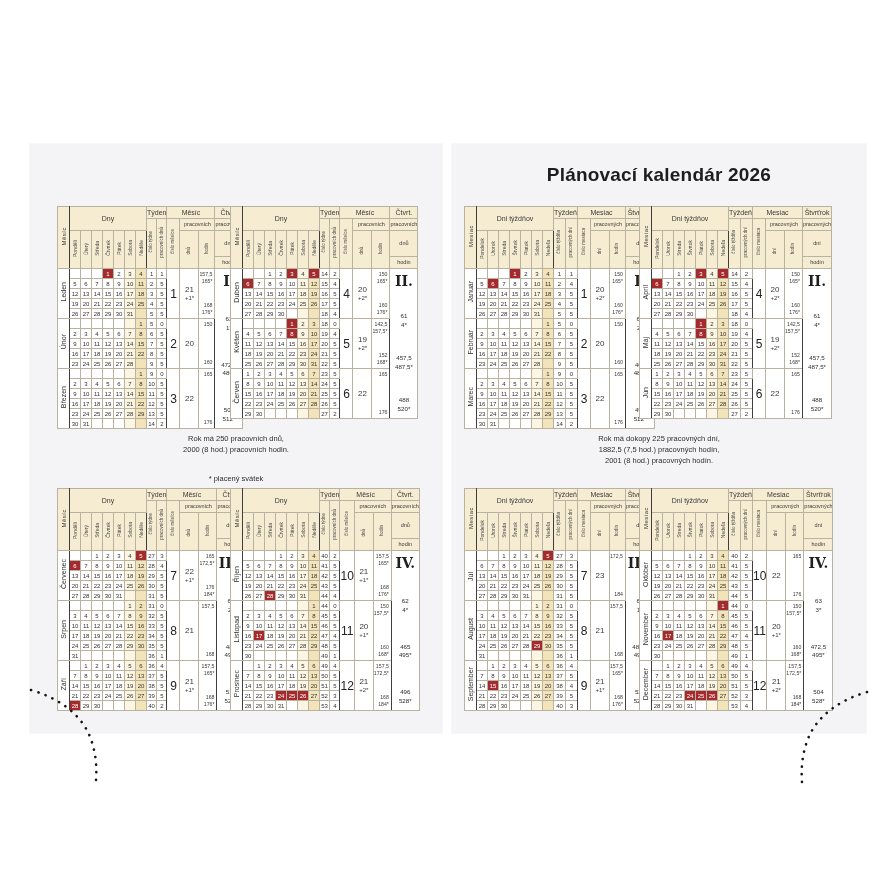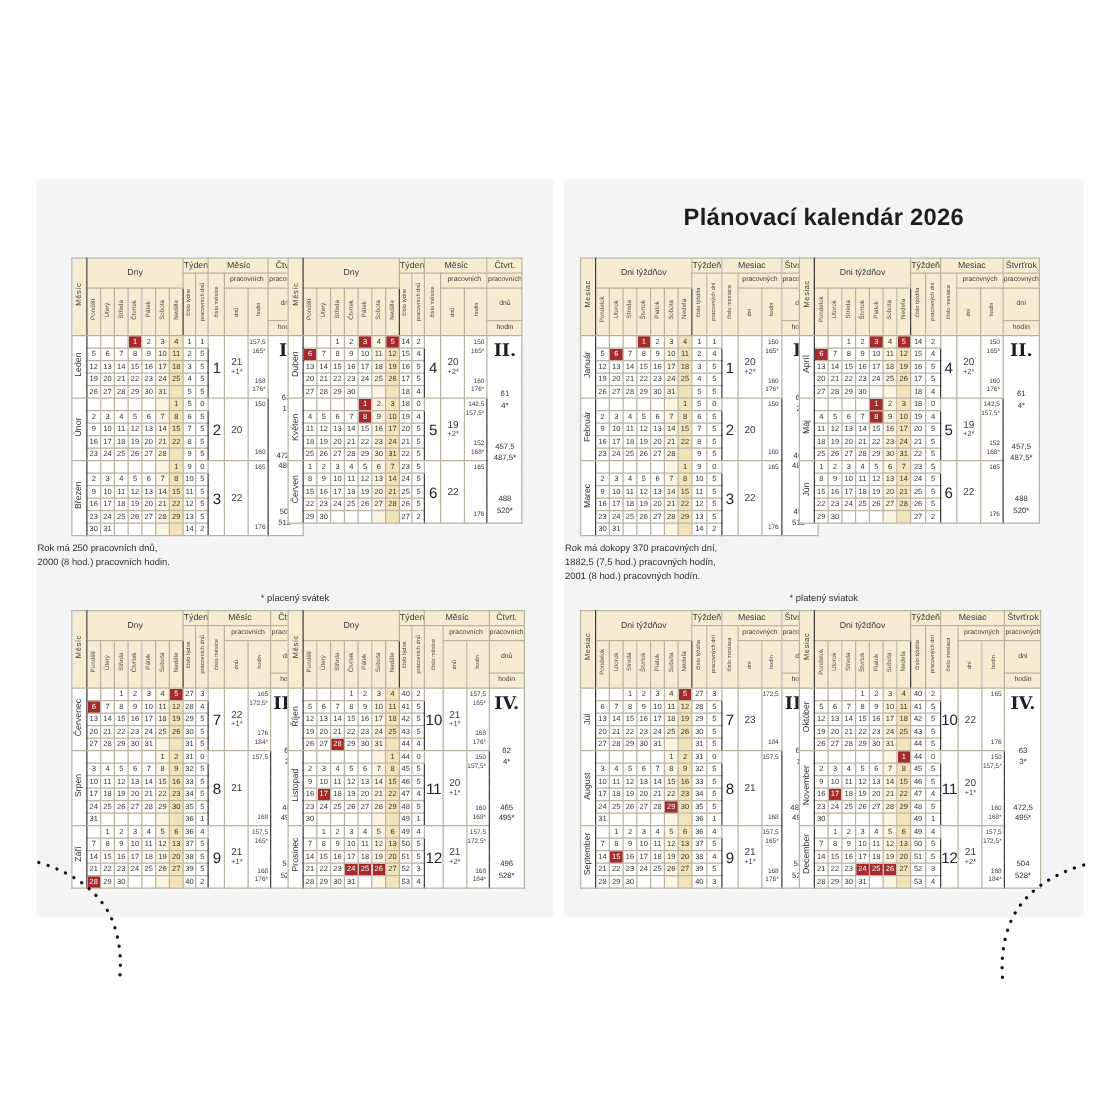--- a/index.html
+++ b/index.html
@@ -6,21 +6,21 @@
   body{width:876px;height:876px;background:#ffffff;position:relative;
        font-family:"Liberation Sans","DejaVu Sans",sans-serif;color:#3a3a3a;
        -webkit-font-smoothing:antialiased;}
   .page{position:absolute;top:144px;height:589px;background:var(--page-fill,#f4f4f6);
         box-shadow:0 0 0 1px rgba(0,0,0,0.03);}
   #page-left{left:30px;width:412px;}
   #page-right{left:452px;width:414px;}
   .page-title{position:absolute;top:20px;left:0;width:100%;text-align:center;
         font-size:19px;font-weight:bold;color:#1d1d1f;letter-spacing:0.2px;}
   .qtable-wrap{position:absolute;}
-  .summary{position:absolute;top:290px;left:0;width:100%;text-align:left;
+  .summary{position:absolute;top:290px;left:0;width:100%;text-align:center;
         font-size:7.5px;line-height:1.45;color:#2e2e2e;}
   .footnote{position:absolute;top:330px;left:0;width:100%;text-align:center;
         font-size:7.5px;color:#2e2e2e;}
 
   table.qt{border-collapse:collapse;table-layout:fixed;background:#ffffff;
         border:1.5px solid #3f3f3f;}
   table.qt td,table.qt th{border:1px solid #b9b2a0;padding:0;text-align:center;
         vertical-align:middle;line-height:1;overflow:hidden;font-weight:400;}
   table.qt thead th{background:var(--header-fill,#f6ecd2);color:#3a3a3a;}
   table.qt thead{border-bottom:1.5px solid #3f3f3f;}
@@ -1677,25 +1677,24 @@
             <td class="day"></td>
             <td class="day sat"></td>
             <td class="day sun"></td>
             <td class="wk bl-dark">27</td>
             <td class="wk">2</td>
           </tr>
         </tbody>
       </table>
     </div>
   <div class="summary">
-    <div>Rok má dokopy 370 pracovných dní,</div>
+    <div>Rok má dokopy 225 pracovných dní,</div>
     <div>1882,5 (7,5 hod.) pracovných hodín,</div>
     <div>2001 (8 hod.) pracovných hodín.</div>
   </div>
-  <div class="footnote">* platený sviatok</div>
   <div class="qtable-wrap" style="left:12px;top:344px">
       <table class="qt">
         <colgroup>
           <col style="width: 12px;">
           <col style="width: 11px;">
           <col style="width: 11px;">
           <col style="width: 11px;">
           <col style="width: 11px;">
           <col style="width: 11px;">
           <col style="width: 11px;">

